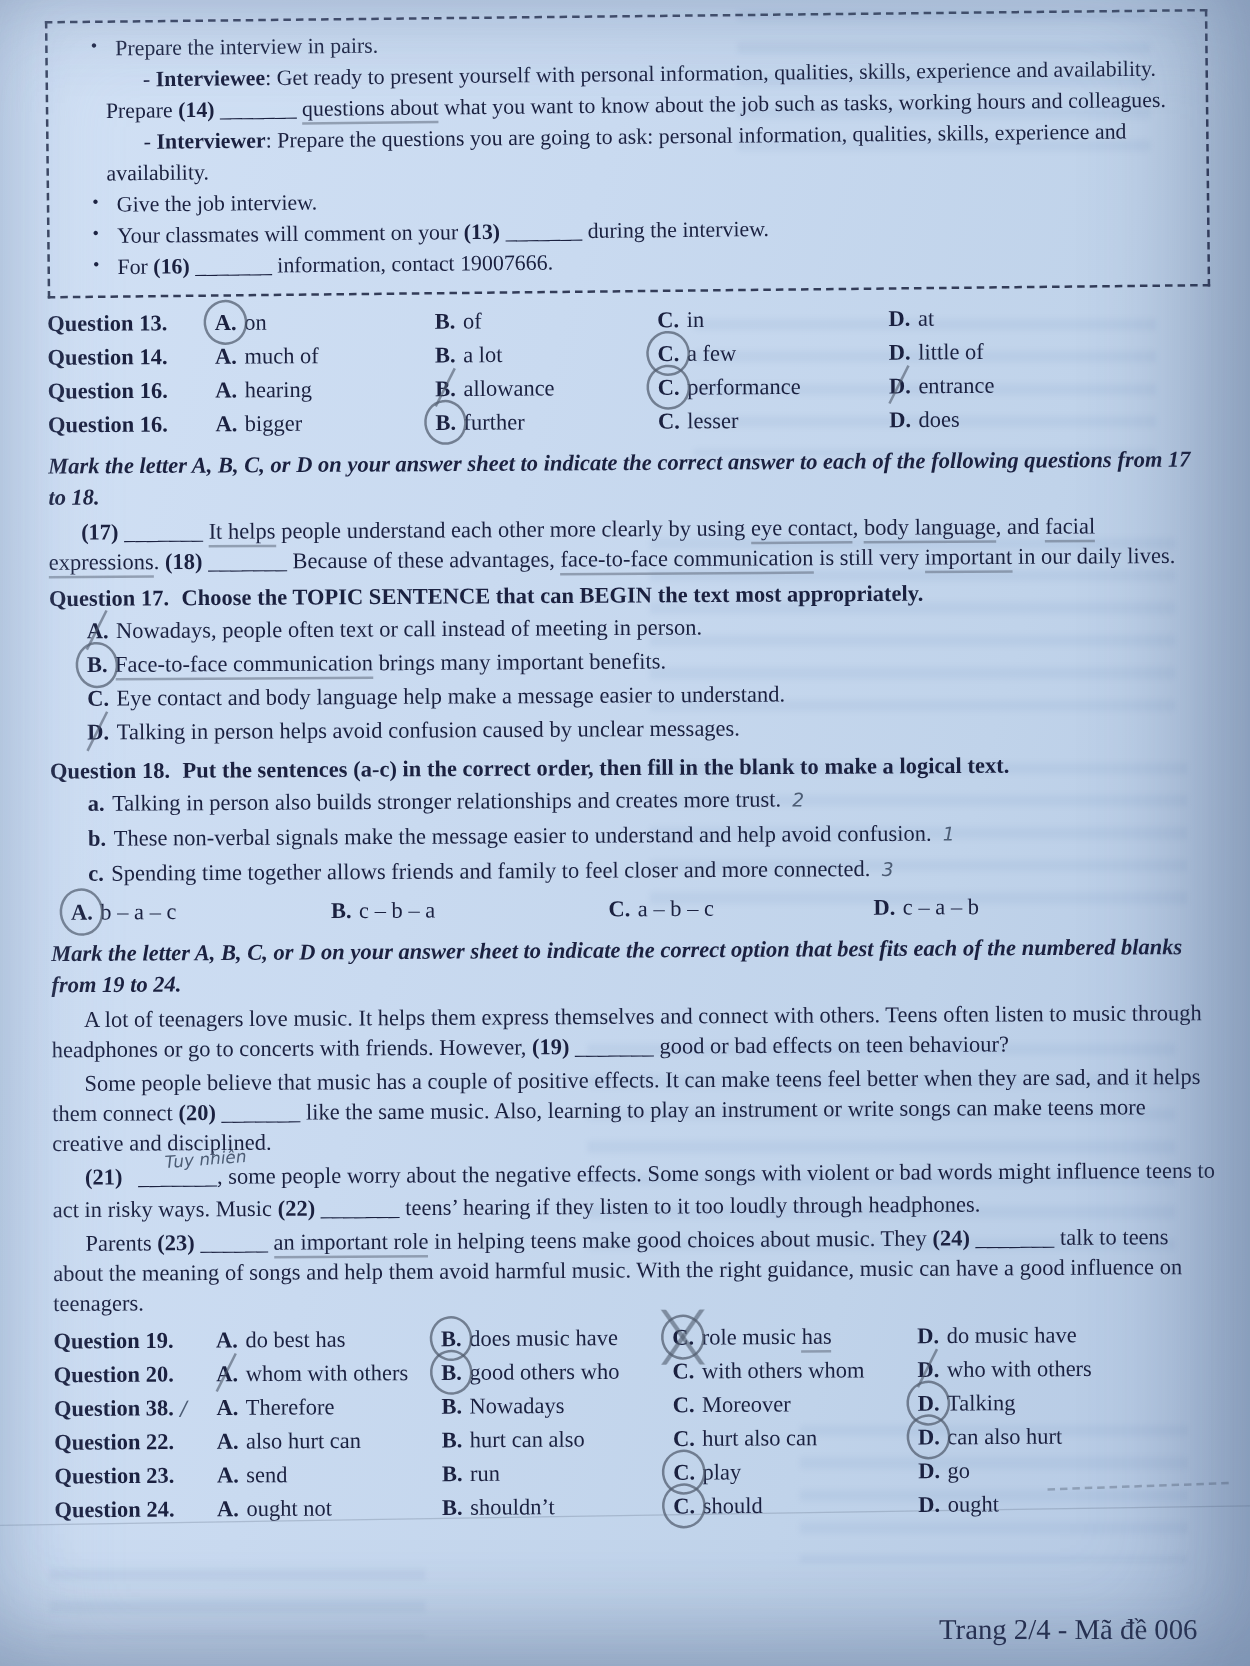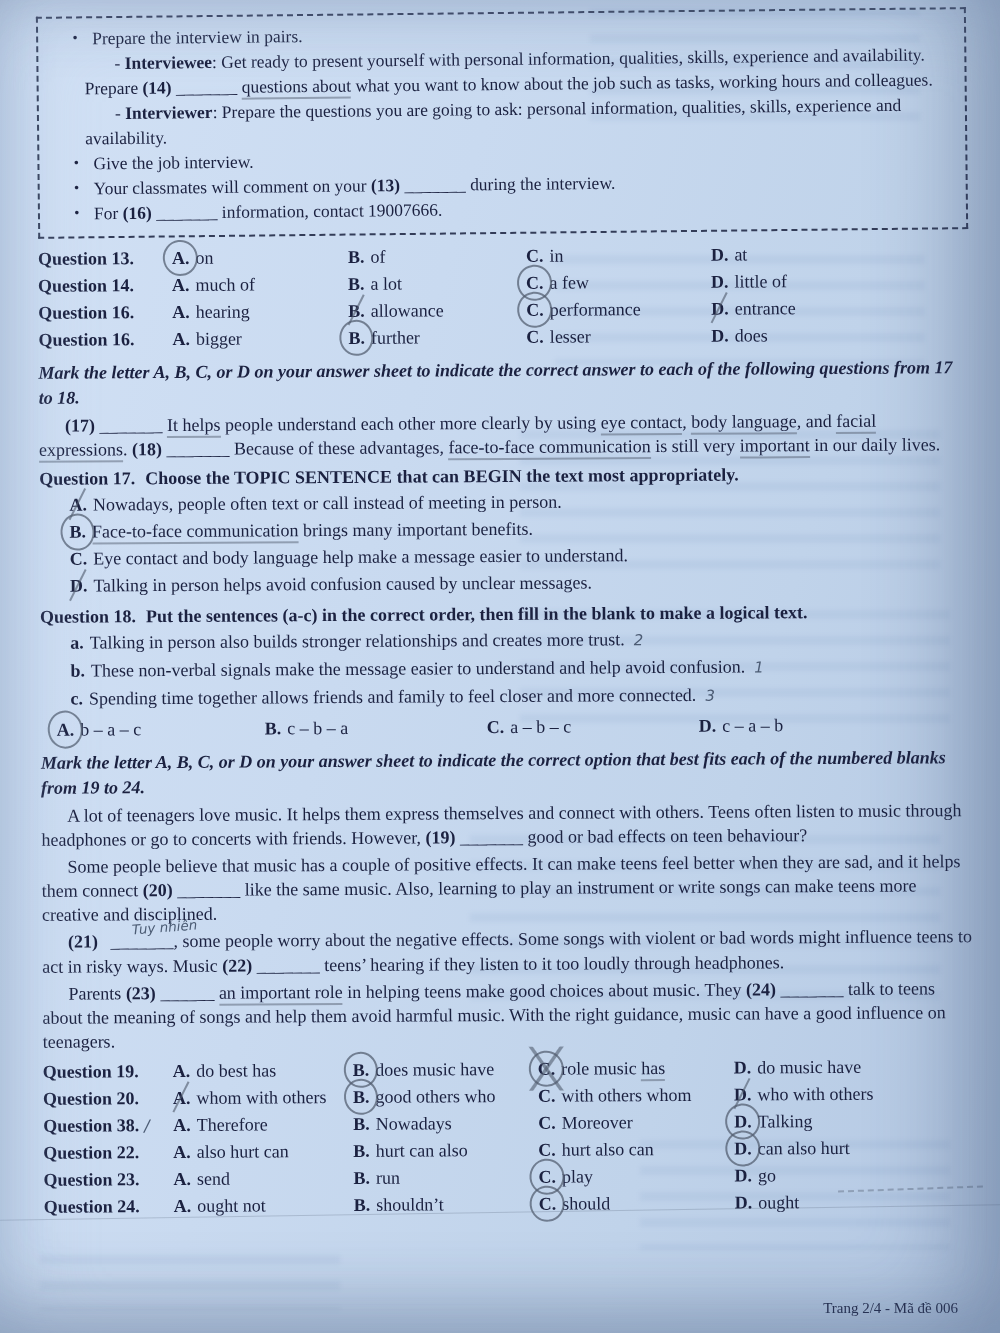--- a/index.html
+++ b/index.html
@@ -78,21 +78,21 @@
     background:
       linear-gradient(55deg, transparent 46%, rgba(80,92,110,.6) 48% 52%, transparent 54%),
       linear-gradient(125deg, transparent 46%, rgba(80,92,110,.6) 48% 52%, transparent 54%);
   }
   .okey.slash::after{
     content:""; position:absolute; left:7px; top:-5px; bottom:-3px; width:2px;
     background:rgba(80,92,110,.62); transform:rotate(27deg);
   }
 
   .footer{
-    position:absolute; right:42px; bottom:16px; font-size:15px; color:#232a4a;
+    position:absolute; right:42px; bottom:16px; font-size:23px; color:#232a4a;
   }
 </style>
 </head>
 <body>
 
 <div class="page">
 
   <div class="ghost" style="left:590px; top:8px;   width:330px; height:120px;"></div>
   <div class="ghost" style="left:555px; top:255px; width:370px; height:110px;"></div>
   <div class="ghost" style="left:520px; top:430px; width:420px; height:150px;"></div>

